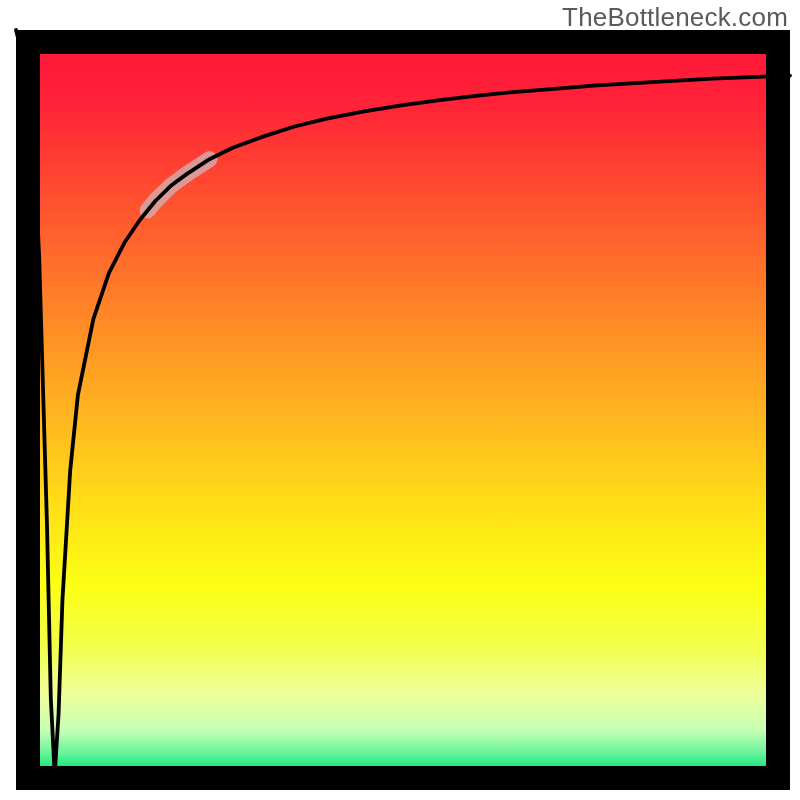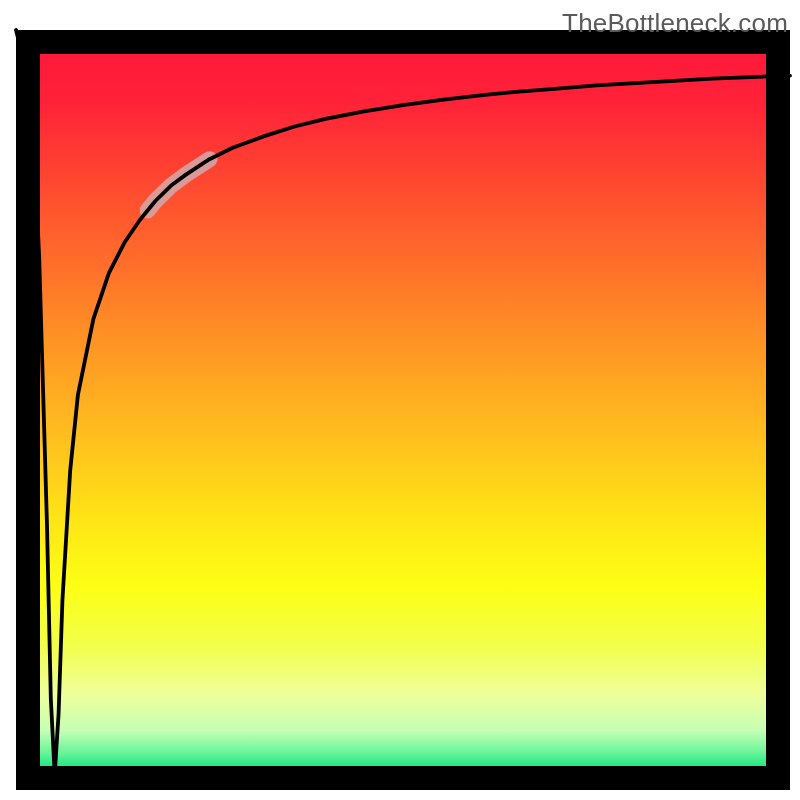--- a/index.html
+++ b/index.html
@@ -11,21 +11,21 @@
     background: #ffffff;
     font-family: Arial, Helvetica, sans-serif;
   }
   .stage {
     position: relative;
     width: 800px;
     height: 800px;
   }
   .watermark {
     position: absolute;
-    top: 8px;
+    top: 2px;
     right: 12px;
     font-size: 26px;
     color: #5a5a5a;
     font-family: Arial, Helvetica, sans-serif;
     letter-spacing: 0.2px;
     z-index: 5;
   }
   svg.plot {
     position: absolute;
     left: 0;

